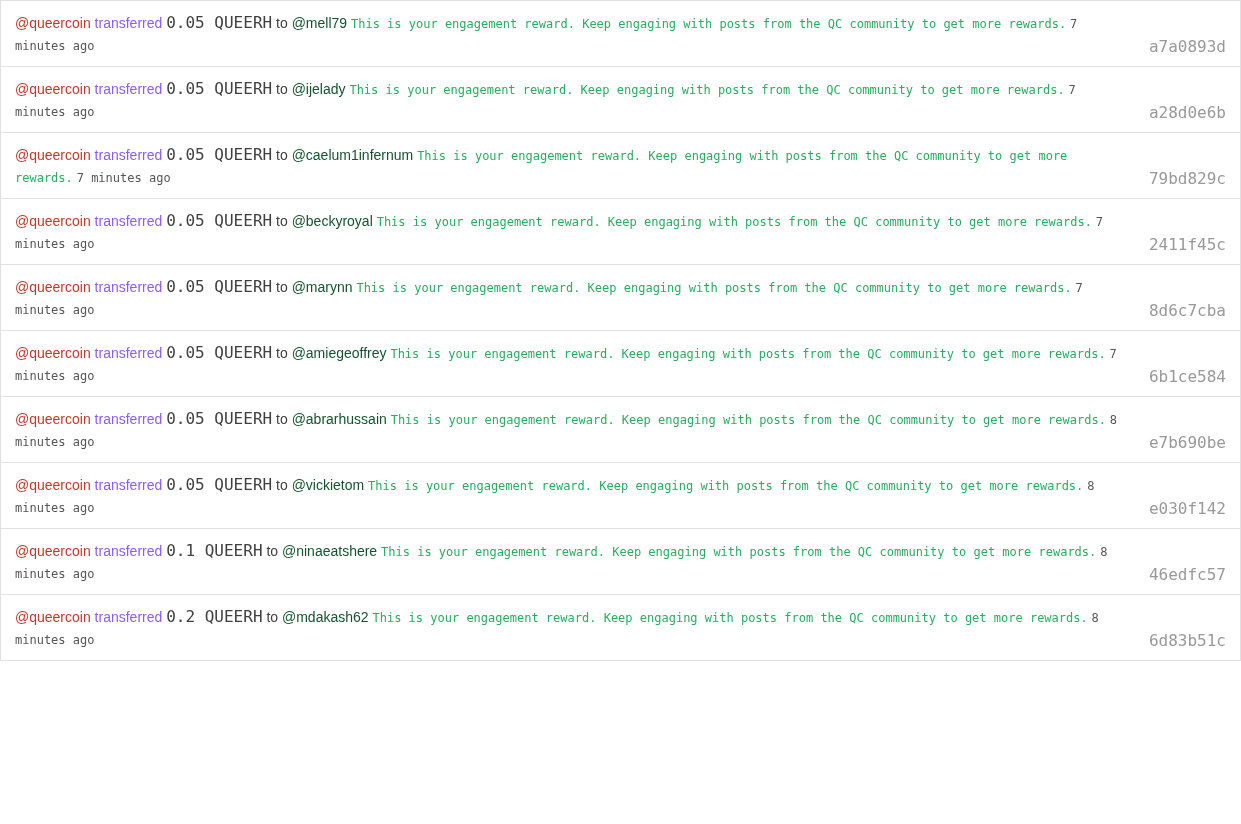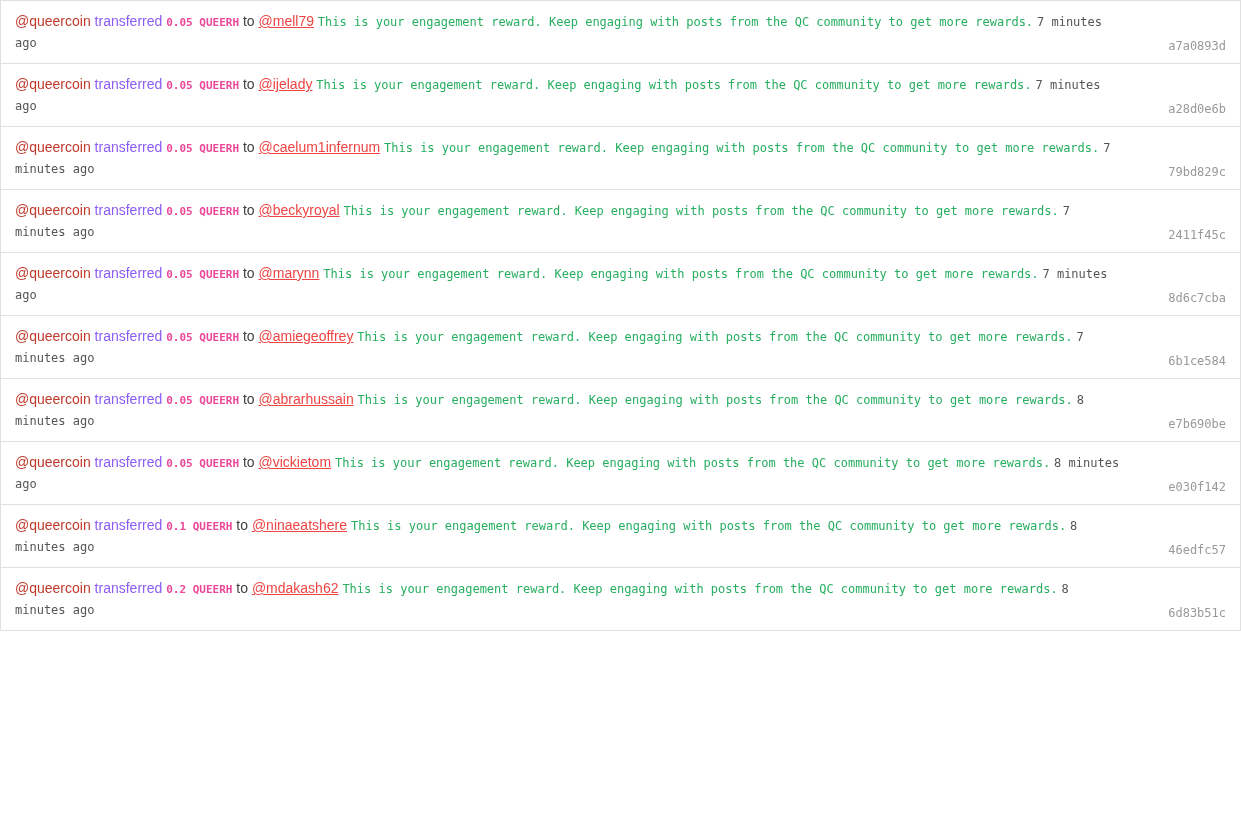--- a/index.html
+++ b/index.html
@@ -39,54 +39,52 @@
       color: #c0392b;
       font-weight: normal;
       text-align: center;
     }
 
     .transferred {
       color: #8b5cf6;
     }
 
     .amount {
-      color: #ec4899;
+      color: #404040;
       font-family: monospace;
-      font-size: 11px;
-      font-weight: bold;
+      font-size: 16px;
     }
 
     .to-word {
       color: #404040;
     }
 
     .recipient {
-      color: #ef4444;
-      text-decoration: underline;
+      color: #14532d;
     }
 
     .message {
       font-family: monospace;
       font-size: 12px;
       color: #27ae60;
       text-align: center;
     }
 
     .timestamp {
       font-family: monospace;
       font-size: 12px;
       color: #555;
     }
 
     .tx-id {
       position: absolute;
       right: 14px;
       bottom: 10px;
       font-family: monospace;
-      font-size: 12px;
+      font-size: 16px;
       color: #999;
     }
   </style>
 </head>
 <body>
 
 <div class="transaction-list">
     <div class="transaction-item">
       <div class="transaction-content"><span class="sender">@queercoin</span> <span class="transferred">transferred</span> <span class="amount">0.05 QUEERH</span> <span class="to-word">to</span> <span class="recipient">@mell79</span> <span class="message">This is your engagement reward. Keep engaging with posts from the QC community to get more rewards.</span> <span class="timestamp">7 minutes ago</span></div>
       <span class="tx-id">a7a0893d</span>

